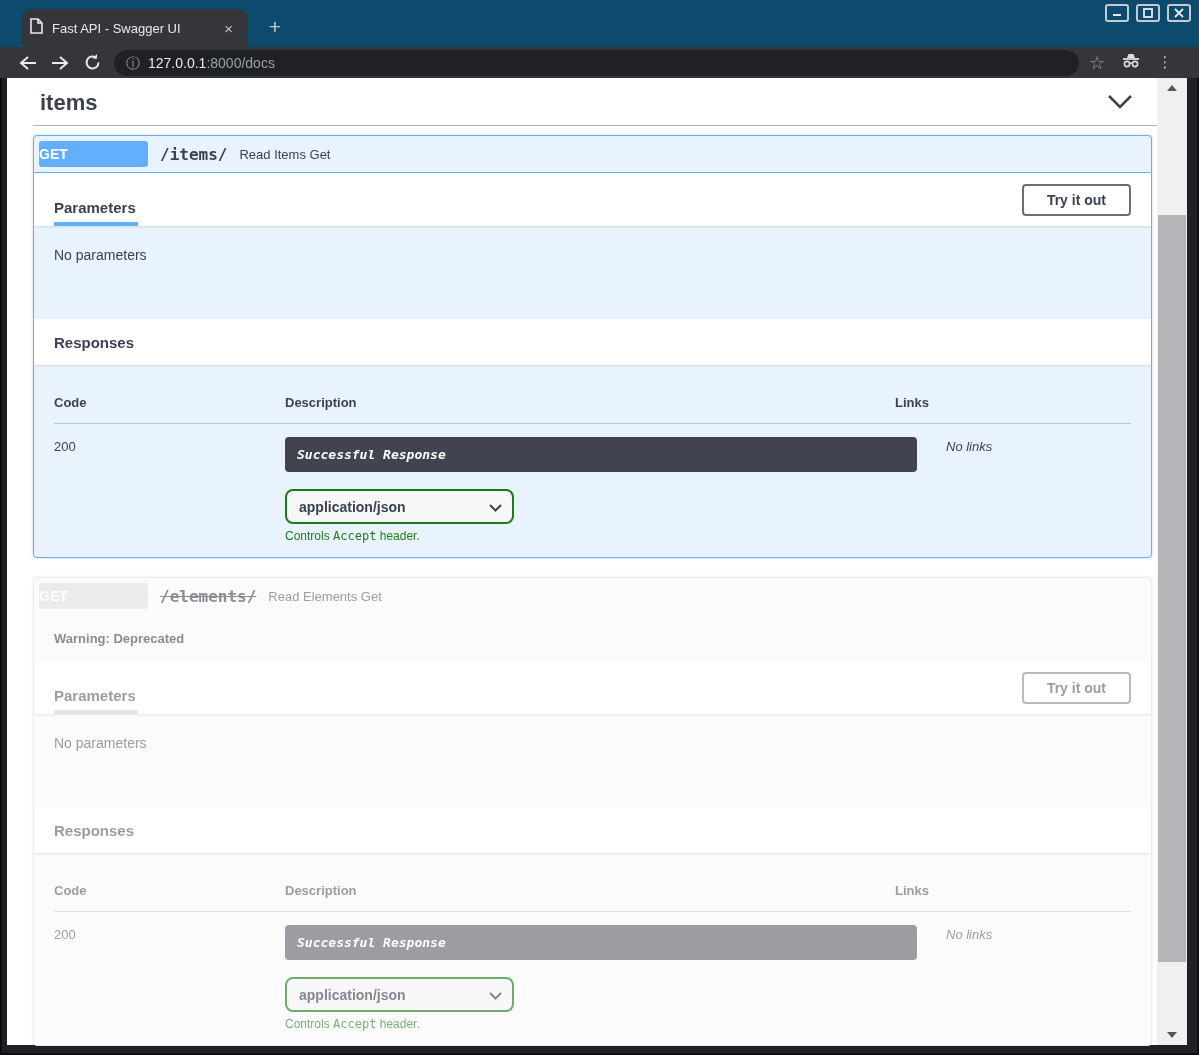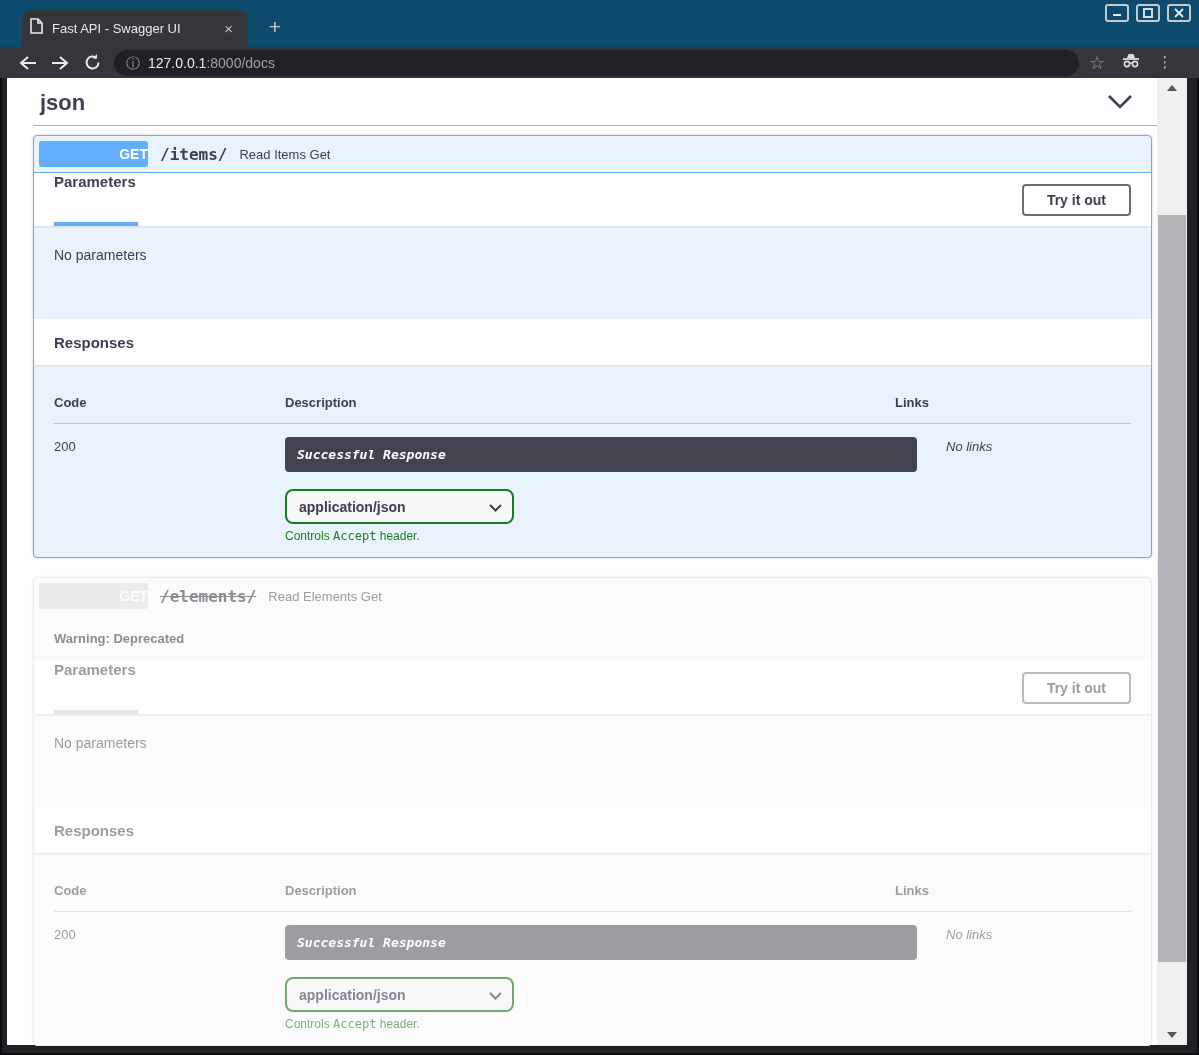--- a/index.html
+++ b/index.html
@@ -76,37 +76,37 @@
   .op {
     margin:9px 0 19px 0; width:1119px;
     border:1px solid #61affe; border-radius:4px; background:#e9f3fd;
     box-shadow:0 0 3px rgba(0,0,0,.19); overflow:hidden;
   }
   .op.dep { border-color:#ebebeb; background:#fbfbfb; box-shadow:0 0 3px rgba(0,0,0,.08); }
 
   .op-summary { display:flex; align-items:center; padding:5px; border-bottom:1px solid #61affe; cursor:pointer; }
   .op.dep .op-summary { border-bottom:none; }
   .method-badge {
-    width:109px; height:26px; line-height:26px; text-align:right;
+    width:109px; height:26px; line-height:26px; text-align:left;
     background:#61affe; color:#fff; font-weight:bold; font-size:14px; border-radius:3px;
   }
   .op.dep .method-badge { background:#ebebeb; color:#fdfdfd; }
   .op-path { font-family:"DejaVu Sans Mono", monospace; font-weight:bold; font-size:16px; color:#3b4151; padding:0 12px; }
   .op.dep .op-path { color:#8a8d93; text-decoration:line-through; }
   .op-sum-desc { font-size:13px; color:#3b4151; }
   .op.dep .op-sum-desc { color:#9a9da2; }
 
   .op-deprecated-note { padding:17px 20px 15px; font-size:13px; font-weight:bold; color:#8a8d93; }
 
   .sec-header {
     background:#fff; height:53px; padding:0 20px;
     display:flex; align-items:stretch; justify-content:space-between;
     box-shadow:0 1px 2px rgba(0,0,0,.1); position:relative;
   }
-  .param-tab-wrap { display:flex; }
+  .param-tab-wrap { display:flex; align-items:flex-end; }
   .param-tab {
     font-size:15px; font-weight:bold; color:#3b4151;
     padding:0 2px 6px 0; min-width:80px; border-bottom:4px solid #61affe; cursor:pointer;
   }
   .op.dep .param-tab { color:#9a9da2; border-bottom-color:#e4e4e4; }
   .resp-sec-header { height:46px; }
   .resp-sec-title { font-size:15px; font-weight:bold; color:#3b4151; align-self:center; }
   .op.dep .resp-sec-title { color:#9a9da2; }
 
   .try-btn {
@@ -216,21 +216,21 @@
         </svg>
     </span>
     <span class="kebab-ic">⋮</span>
   </div>
 </div>
 
 <div class="viewport">
   <div class="content">
 
     <div class="tag-header">
-      <span class="tag-title">json</span>
+      <span class="tag-title">items</span>
       <span class="tag-chevron">
         <svg width="26" height="15" viewBox="0 0 26 15">
             <path d="M2 2 L13 13 L24 2" fill="none" stroke="#3b4151" stroke-width="2.6"></path>
           </svg>
       </span>
     </div>
 
     <div class="op">
       <div class="op-summary">
         <span class="method-badge">GET</span>

